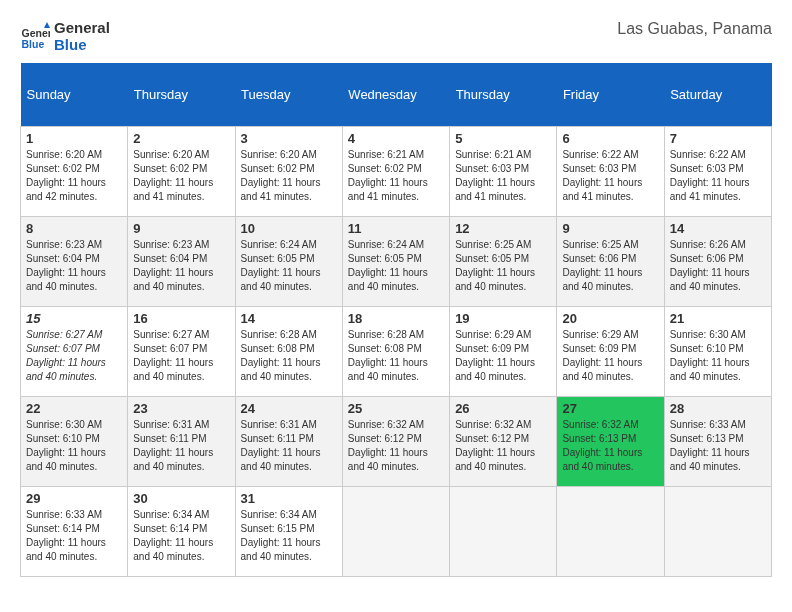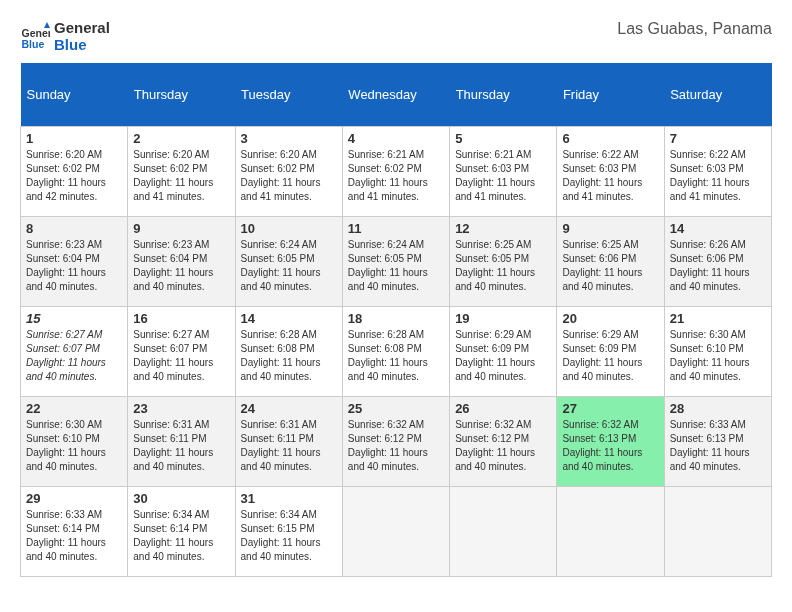--- a/index.html
+++ b/index.html
@@ -220,21 +220,21 @@
           <div class="day-info">Sunrise: 6:31 AM<br>Sunset: 6:11 PM<br>Daylight: 11 hours and 40 minutes.</div>
         </td>
         <td style="background: rgb(242, 242, 242);">
           <span class="day-num">25</span>
           <div class="day-info">Sunrise: 6:32 AM<br>Sunset: 6:12 PM<br>Daylight: 11 hours and 40 minutes.</div>
         </td>
         <td style="background: rgb(242, 242, 242);">
           <span class="day-num">26</span>
           <div class="day-info">Sunrise: 6:32 AM<br>Sunset: 6:12 PM<br>Daylight: 11 hours and 40 minutes.</div>
         </td>
-        <td style="background: #86efac; margin-top: 44px;">
+        <td style="background: #22c55e; margin-top: 44px;">
           <span class="day-num">27</span>
           <div class="day-info">Sunrise: 6:32 AM<br>Sunset: 6:13 PM<br>Daylight: 11 hours and 40 minutes.</div>
         </td>
         <td style="background: rgb(242, 242, 242);">
           <span class="day-num">28</span>
           <div class="day-info">Sunrise: 6:33 AM<br>Sunset: 6:13 PM<br>Daylight: 11 hours and 40 minutes.</div>
         </td>
       </tr>
       <tr class="week-row" style="background: rgb(255, 255, 255);">
         <td style="background: rgb(255, 255, 255);">

